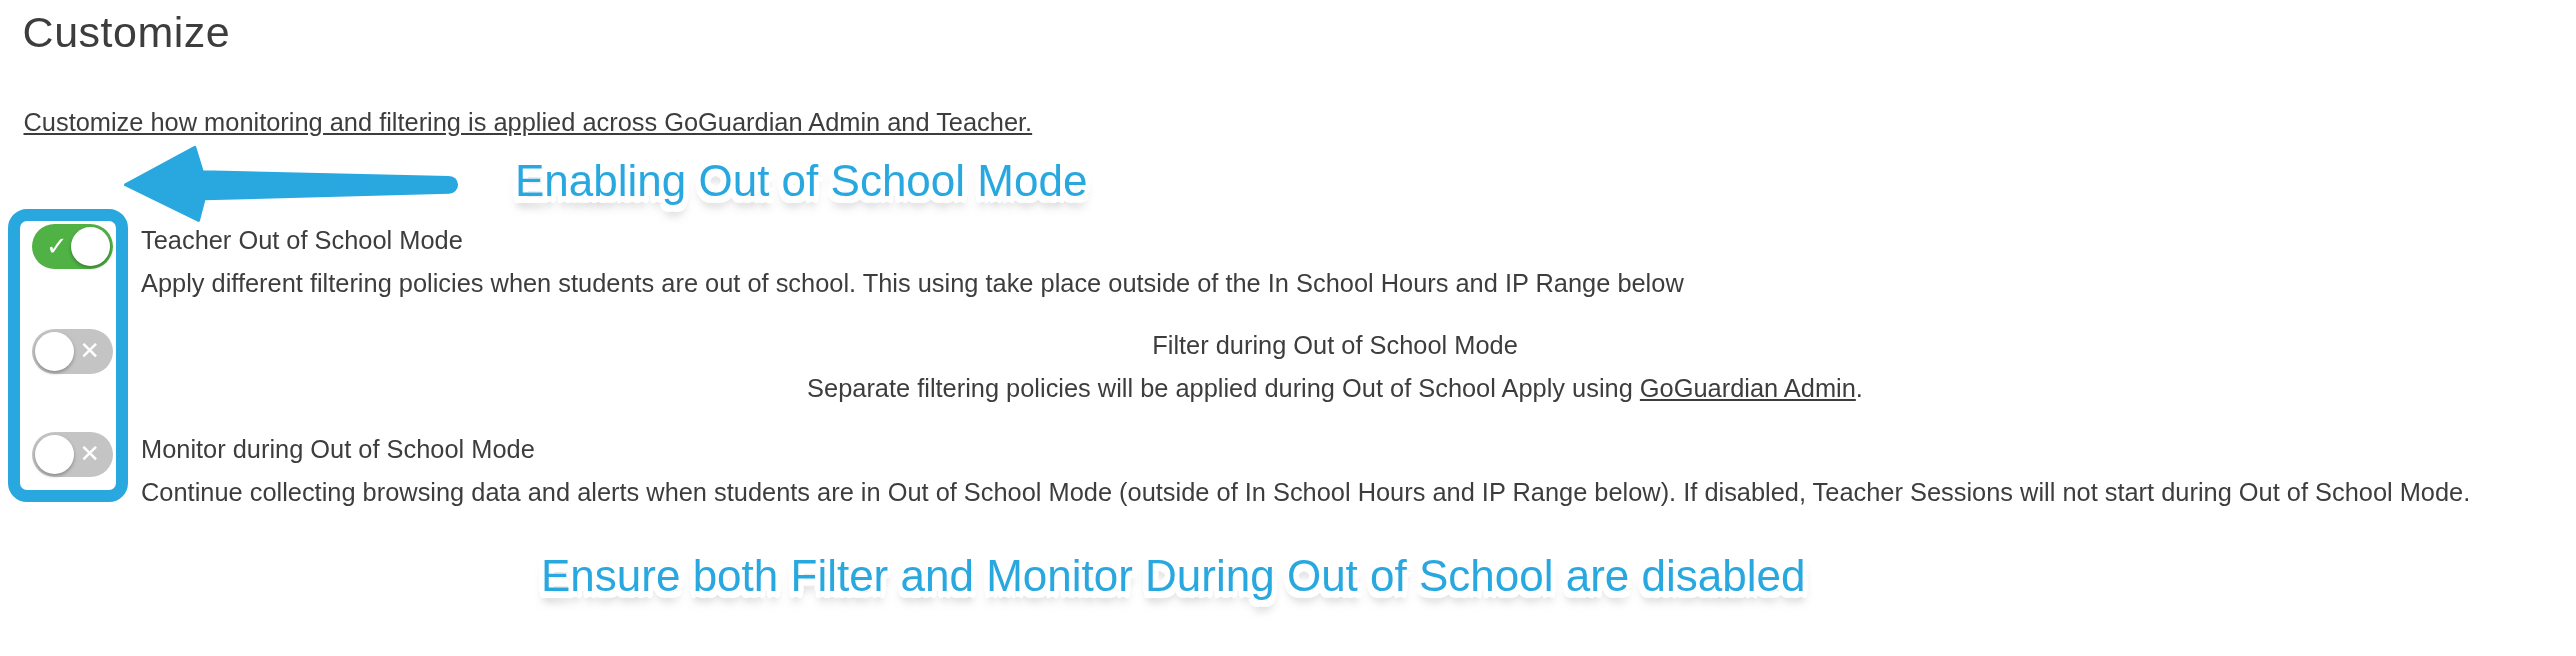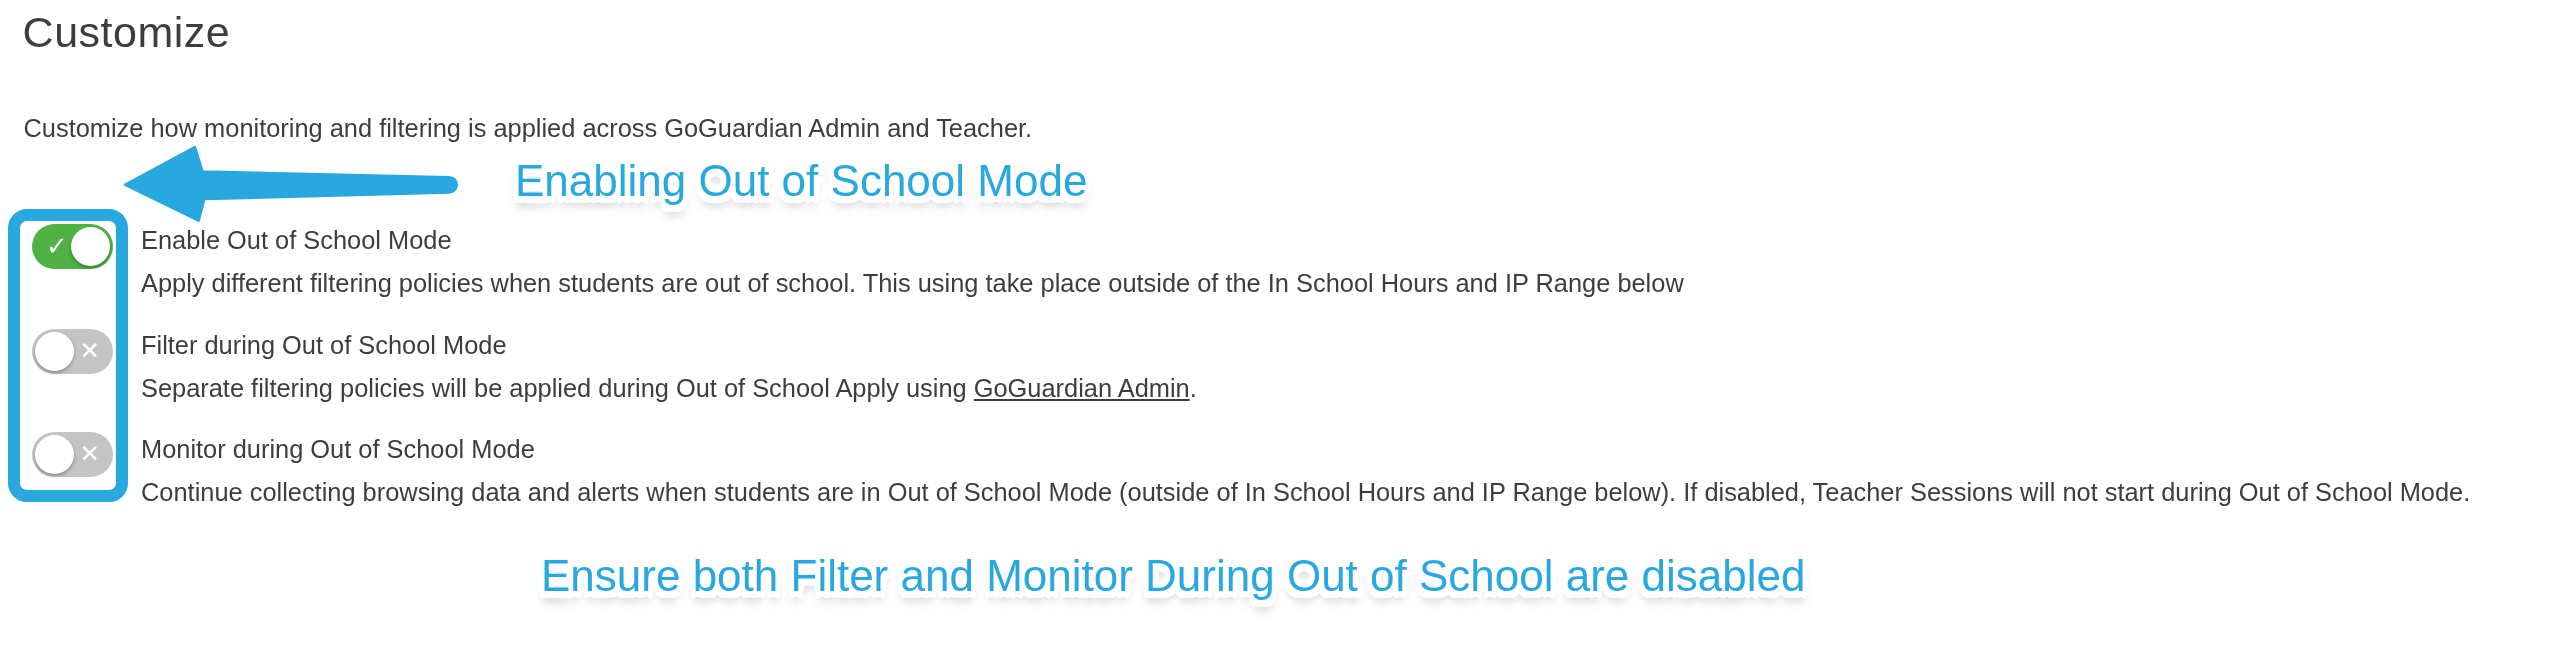--- a/index.html
+++ b/index.html
@@ -15,23 +15,24 @@
   .page-title{
     position:absolute;
     left:22.6px; top:7.5px;
     font-size:43px;
     font-weight:300;
     color:#3d3d3d;
     letter-spacing:0.5px;
   }
   .page-subtitle{
     position:absolute;
-    left:23.5px; top:114px;
+    left:23.5px; top:108px;
     font-size:25.4px;
     color:#3d3d3d;
+    text-decoration:underline;
   }
   
   .callout{
     position:absolute;
     font-size:44px;
     font-weight:normal;
     color:#29a8e0;
     white-space:nowrap;
     letter-spacing:0px;
     text-shadow:
@@ -59,21 +60,21 @@
   
   .row-text{
     position:absolute;
     left:141px;
     font-size:25.4px;
     line-height:43px;
     color:#3d3d3d;
     width:2388px;
   }
   .row1{ top:219px; }
-  .row2{ top:324px; }
+  .row2{ top:324px;text-align:center; }
   .row3{ top:428px; }
   .setting-label{ display:block; }
   .setting-desc{ display:block; }
   .inline-link{ color:inherit; text-decoration:underline; cursor:pointer; }
   
   .toggle{
     position:absolute;
     left:32px;
     width:81px; height:45px;
     border-radius:22.6px;
@@ -126,21 +127,21 @@
   <div class="toggle off toggle-2">
     <span class="knob"></span>
     <span class="toggle-glyph">✕</span>
   </div>
   <div class="toggle off toggle-3">
     <span class="knob"></span>
     <span class="toggle-glyph">✕</span>
   </div>
 
   <div class="row-text row1">
-    <span class="setting-label">Enable Out of School Mode</span>
+    <span class="setting-label">Teacher Out of School Mode</span>
     <span class="setting-desc">Apply different filtering policies when students are out of school. This using take place outside of the In School Hours and IP Range below</span>
   </div>
 
   <div class="row-text row2">
     <span class="setting-label">Filter during Out of School Mode</span>
     <span class="setting-desc"><span>Separate filtering policies will be applied during Out of School Apply using </span><span class="inline-link">GoGuardian Admin</span><span>.</span></span>
   </div>
 
   <div class="row-text row3">
     <span class="setting-label">Monitor during Out of School Mode</span>

